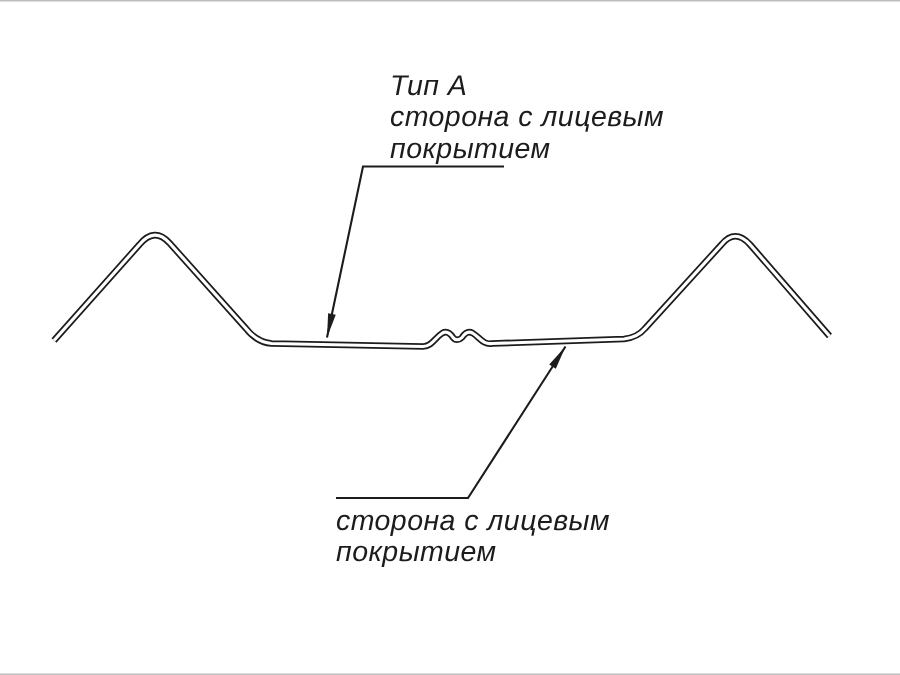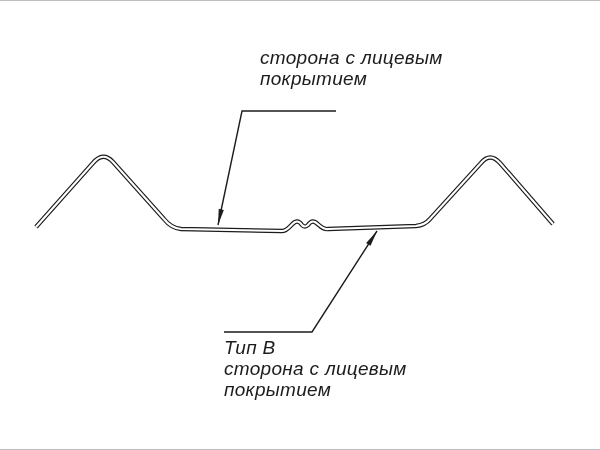--- a/index.html
+++ b/index.html
@@ -94,23 +94,23 @@
              L 481 162
              Q 490 151 500 162
              L 553 223" stroke="#ffffff"></path>
 
     <path class="leader" marker-end="url(#arrow)" d="M 336 110 L 242 110 L 218 224" stroke="#1c1c1c"></path>
 
     <path class="leader" marker-end="url(#arrow)" d="M 224 331 L 312 331 L 377 230" stroke="#1c1c1c"></path>
   </svg>
 
   <div class="label label-a">
+    <div>Тип А</div>
     <div>сторона с лицевым</div>
     <div>покрытием</div>
   </div>
 
   <div class="label label-b">
-    <div>Тип В</div>
     <div>сторона с лицевым</div>
     <div>покрытием</div>
   </div>
 
 </div>
 
 </body></html>

